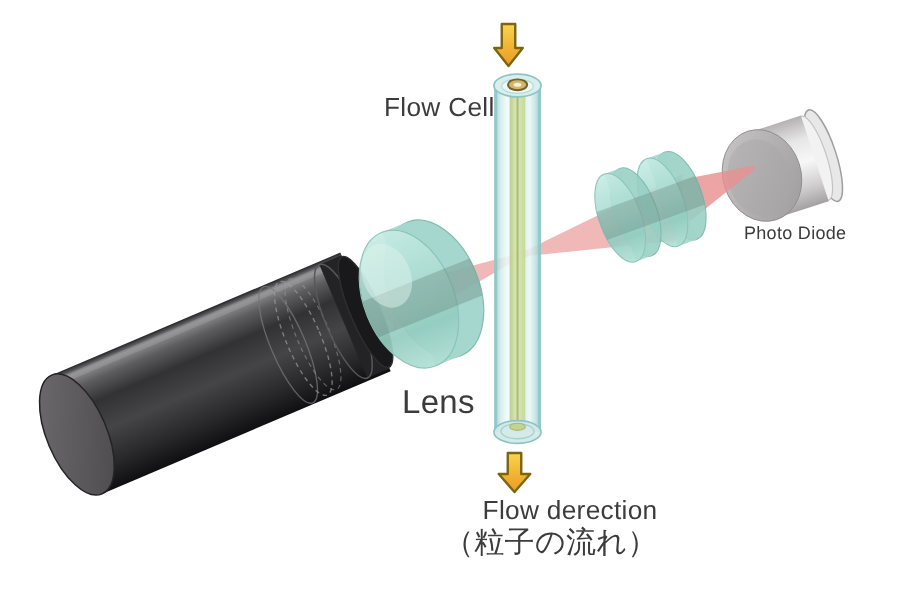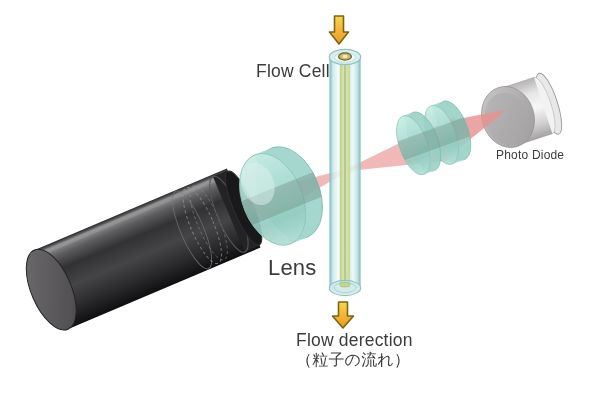--- a/index.html
+++ b/index.html
@@ -1,19 +1,20 @@
 <!DOCTYPE html>
 <html style="--background: #ffffff; --text: #3c3c3c; --beam: #eda4a4; --beam-strong: #e89090; --glass: #a9dcd2; --glass-edge: #8fc4c6; --flow-core: #cddc9e; --arrow-outline: #7c650f; --laser-body: #323234; --photodiode-body: #e6e5e5; --divider: #d9d9d9;"><head>
 <meta charset="utf-8">
 <style>
   html,body{margin:0;padding:0;background:var(--background,#fff);}
   #stage{
     position:relative;width:600px;height:378px;overflow:hidden;
     background:var(--background,#ffffff);
     font-family:"Liberation Sans","DejaVu Sans",sans-serif;
+    text-align:right;
   }
   #stage svg{position:absolute;left:0;top:0;}
   .label{
     position:absolute;color:var(--text,#3c3c3c);
     letter-spacing:.2px;white-space:nowrap;line-height:1.18;
   }
   .label .l2{display:block;}
 </style>
 </head>
 <body>
@@ -160,16 +161,16 @@
   <div class="label" style="left:256px;top:61px;font-size:17.5px;">Flow Cell</div>
 
   <div class="label" style="left:268px;top:255px;font-size:22px;">Lens</div>
 
 
   <div class="label" style="left:496px;top:148px;font-size:12px;">Photo Diode</div>
 
 
   <div class="label" style="left:296px;top:330px;font-size:17.5px;">
     <span>Flow derection</span>
-    <span class="l2" style="font-size:16px;">（粒子の流れ）</span>
+    <span class="l2" style="font-size:20px;">（粒子の流れ）</span>
   </div>
 
 </div>
 
 </body></html>

